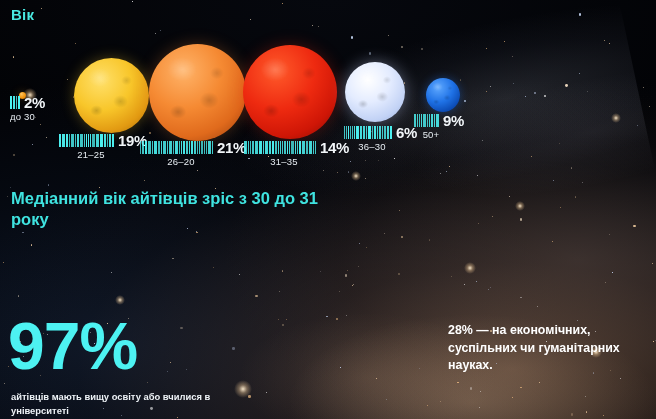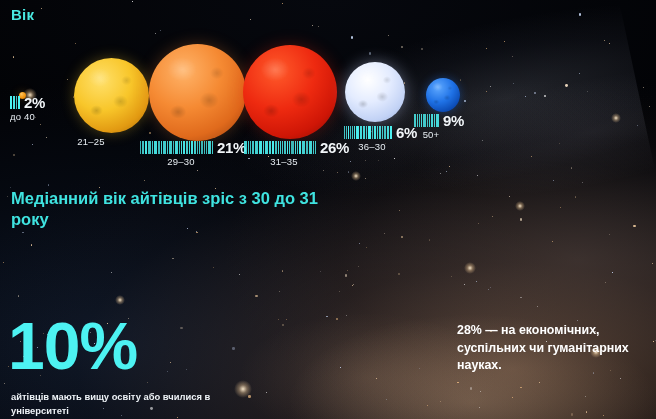--- a/index.html
+++ b/index.html
@@ -84,21 +84,21 @@
     letter-spacing:-1px;
   }
   .big-cap{
     position:absolute;left:11px;top:390px;width:220px;
     font-size:9.4px;line-height:1.45;font-weight:700;color:#eef3f7;
   }
   .edu-col{
     position:absolute;top:322px;font-size:12.4px;line-height:1.42;font-weight:700;
   }
   .edu-a{left:232px;width:200px;color:#3fe3e0;}
-  .edu-b{left:448px;width:200px;color:#ffffff;margin-left:9px;}
+  .edu-b{left:448px;width:200px;color:#ffffff;}
 </style>
 </head>
 <body>
 
 <div id="page">
 
   <div class="bg bg-base"></div>
   <div class="bg bg-milkyway"></div>
   <div class="bg bg-dust"></div>
   <div class="stars" id="starfield">
@@ -328,23 +328,47 @@
       <div class="statgroup" style="left: 10px; top: 96px;">
         <div class="statrow">
           <div class="ticks">
             <i style="width: 2px; opacity: 1;"></i>
             <i style="width: 2px; opacity: 0.94;"></i>
             <i style="width: 1px; opacity: 0.79;"></i>
             <i style="width: 2px; opacity: 1;"></i>
           </div>
           <div class="pct">2%</div>
         </div>
-        <div class="range">до 40</div>
+        <div class="range">до 30</div>
       </div>
       <div class="statgroup" style="left: 59px; top: 134px;">
+        <div class="statrow">
+          <div class="ticks">
+            <i style="width: 2px; opacity: 0.99;"></i>
+            <i style="width: 3px; opacity: 0.95;"></i>
+            <i style="width: 2px; opacity: 0.97;"></i>
+            <i style="width: 1px; opacity: 0.73;"></i>
+            <i style="width: 3px; opacity: 0.81;"></i>
+            <i style="width: 1px; opacity: 0.77;"></i>
+            <i style="width: 2px; opacity: 0.91;"></i>
+            <i style="width: 3px; opacity: 0.8;"></i>
+            <i style="width: 1px; opacity: 0.8;"></i>
+            <i style="width: 1px; opacity: 1;"></i>
+            <i style="width: 1px; opacity: 0.99;"></i>
+            <i style="width: 1px; opacity: 0.97;"></i>
+            <i style="width: 3px; opacity: 0.76;"></i>
+            <i style="width: 3px; opacity: 0.88;"></i>
+            <i style="width: 3px; opacity: 0.99;"></i>
+            <i style="width: 2px; opacity: 0.92;"></i>
+            <i style="width: 1px; opacity: 0.72;"></i>
+            <i style="width: 2px; opacity: 0.93;"></i>
+            <i style="width: 2px; opacity: 0.98;"></i>
+          </div>
+          <div class="pct">19%</div>
+        </div>
         <div class="range" style="margin-left: 0px; width: 64px; text-align: center;">21–25</div>
       </div>
       <div class="statgroup" style="left: 140px; top: 141px;">
         <div class="statrow">
           <div class="ticks">
             <i style="width: 1px; opacity: 0.75;"></i>
             <i style="width: 2px; opacity: 0.8;"></i>
             <i style="width: 2px; opacity: 0.95;"></i>
             <i style="width: 3px; opacity: 0.81;"></i>
             <i style="width: 1px; opacity: 0.82;"></i>
@@ -366,21 +390,21 @@
             <i style="width: 1px; opacity: 0.77;"></i>
             <i style="width: 1px; opacity: 0.82;"></i>
             <i style="width: 2px; opacity: 0.73;"></i>
             <i style="width: 1px; opacity: 0.77;"></i>
             <i style="width: 1px; opacity: 0.76;"></i>
             <i style="width: 3px; opacity: 0.86;"></i>
             <i style="width: 1px; opacity: 0.85;"></i>
           </div>
           <div class="pct">21%</div>
         </div>
-        <div class="range" style="margin-left: 0px; width: 82px; text-align: center;">29–30</div>
+        <div class="range" style="margin-left: 0px; width: 82px; text-align: center;">26–20</div>
       </div>
       <div class="statgroup" style="left: 244px; top: 141px;">
         <div class="statrow">
           <div class="ticks">
             <i style="width: 3px; opacity: 0.86;"></i>
             <i style="width: 1px; opacity: 0.85;"></i>
             <i style="width: 1px; opacity: 0.79;"></i>
             <i style="width: 2px; opacity: 0.82;"></i>
             <i style="width: 3px; opacity: 0.86;"></i>
             <i style="width: 3px; opacity: 0.94;"></i>
@@ -398,21 +422,21 @@
             <i style="width: 3px; opacity: 0.74;"></i>
             <i style="width: 1px; opacity: 0.91;"></i>
             <i style="width: 1px; opacity: 0.84;"></i>
             <i style="width: 2px; opacity: 0.98;"></i>
             <i style="width: 3px; opacity: 0.86;"></i>
             <i style="width: 2px; opacity: 0.77;"></i>
             <i style="width: 3px; opacity: 0.87;"></i>
             <i style="width: 1px; opacity: 0.83;"></i>
             <i style="width: 1px; opacity: 0.81;"></i>
           </div>
-          <div class="pct">26%</div>
+          <div class="pct">14%</div>
         </div>
         <div class="range" style="margin-left: 0px; width: 80px; text-align: center;">31–35</div>
       </div>
       <div class="statgroup" style="left: 344px; top: 126px;">
         <div class="statrow">
           <div class="ticks">
             <i style="width: 1px; opacity: 0.79;"></i>
             <i style="width: 1px; opacity: 0.77;"></i>
             <i style="width: 1px; opacity: 1;"></i>
             <i style="width: 1px; opacity: 0.77;"></i>
@@ -452,17 +476,17 @@
           </div>
           <div class="pct">9%</div>
         </div>
         <div class="range" style="margin-left: 0px; width: 34px; text-align: center;">50+</div>
       </div>
     </div>
 
   <div class="headline">Медіанний вік айтівців зріс з 30 до 31 року</div>
 
 
-  <div class="big-pct">10%</div>
+  <div class="big-pct">97%</div>
   <div class="big-cap">айтівців мають вищу освіту або вчилися в університеті</div>
   <div class="edu-col edu-b">28% — на економічних, суспільних чи гуманітарних науках.</div>
 
 </div>
 
 </body></html>

